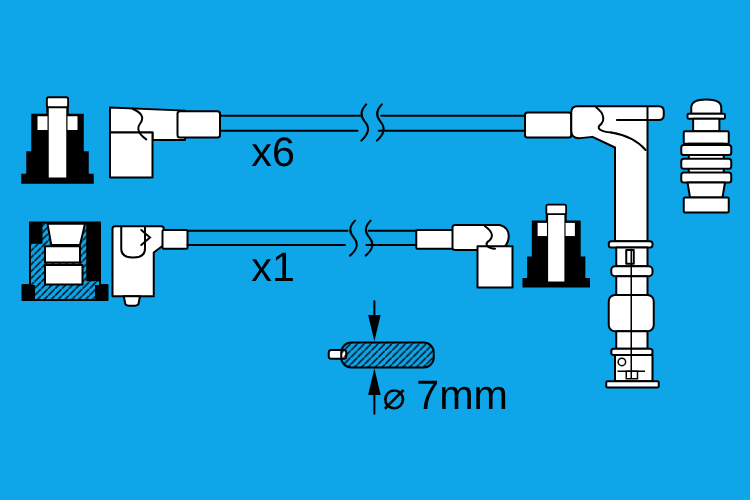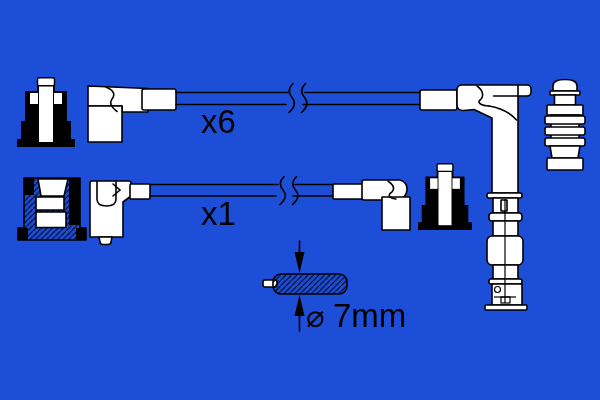--- a/index.html
+++ b/index.html
@@ -1,19 +1,19 @@
 <!DOCTYPE html>
 <html><head>
 <meta charset="utf-8">
 <style>
   html,body{margin:0;padding:0;background:#fff;}
   .canvas{
     position:relative;
     width:600px;height:400px;
-    background:#1d4ed8;
+    background:#0ea5e9;
     overflow:hidden;
     font-family:"Liberation Sans", sans-serif;
   }
   svg{display:block;}
   .ln{fill:#ffffff;stroke:#000000;stroke-width:1.6;stroke-linejoin:round;}
   .ln-open{fill:none;stroke:#000000;stroke-width:1.6;stroke-linecap:round;}
   .thin{fill:none;stroke:#000000;stroke-width:1.2;}
   .blk{fill:#000000;stroke:none;}
   .qty-label{
     font-family:"Liberation Sans", sans-serif;

